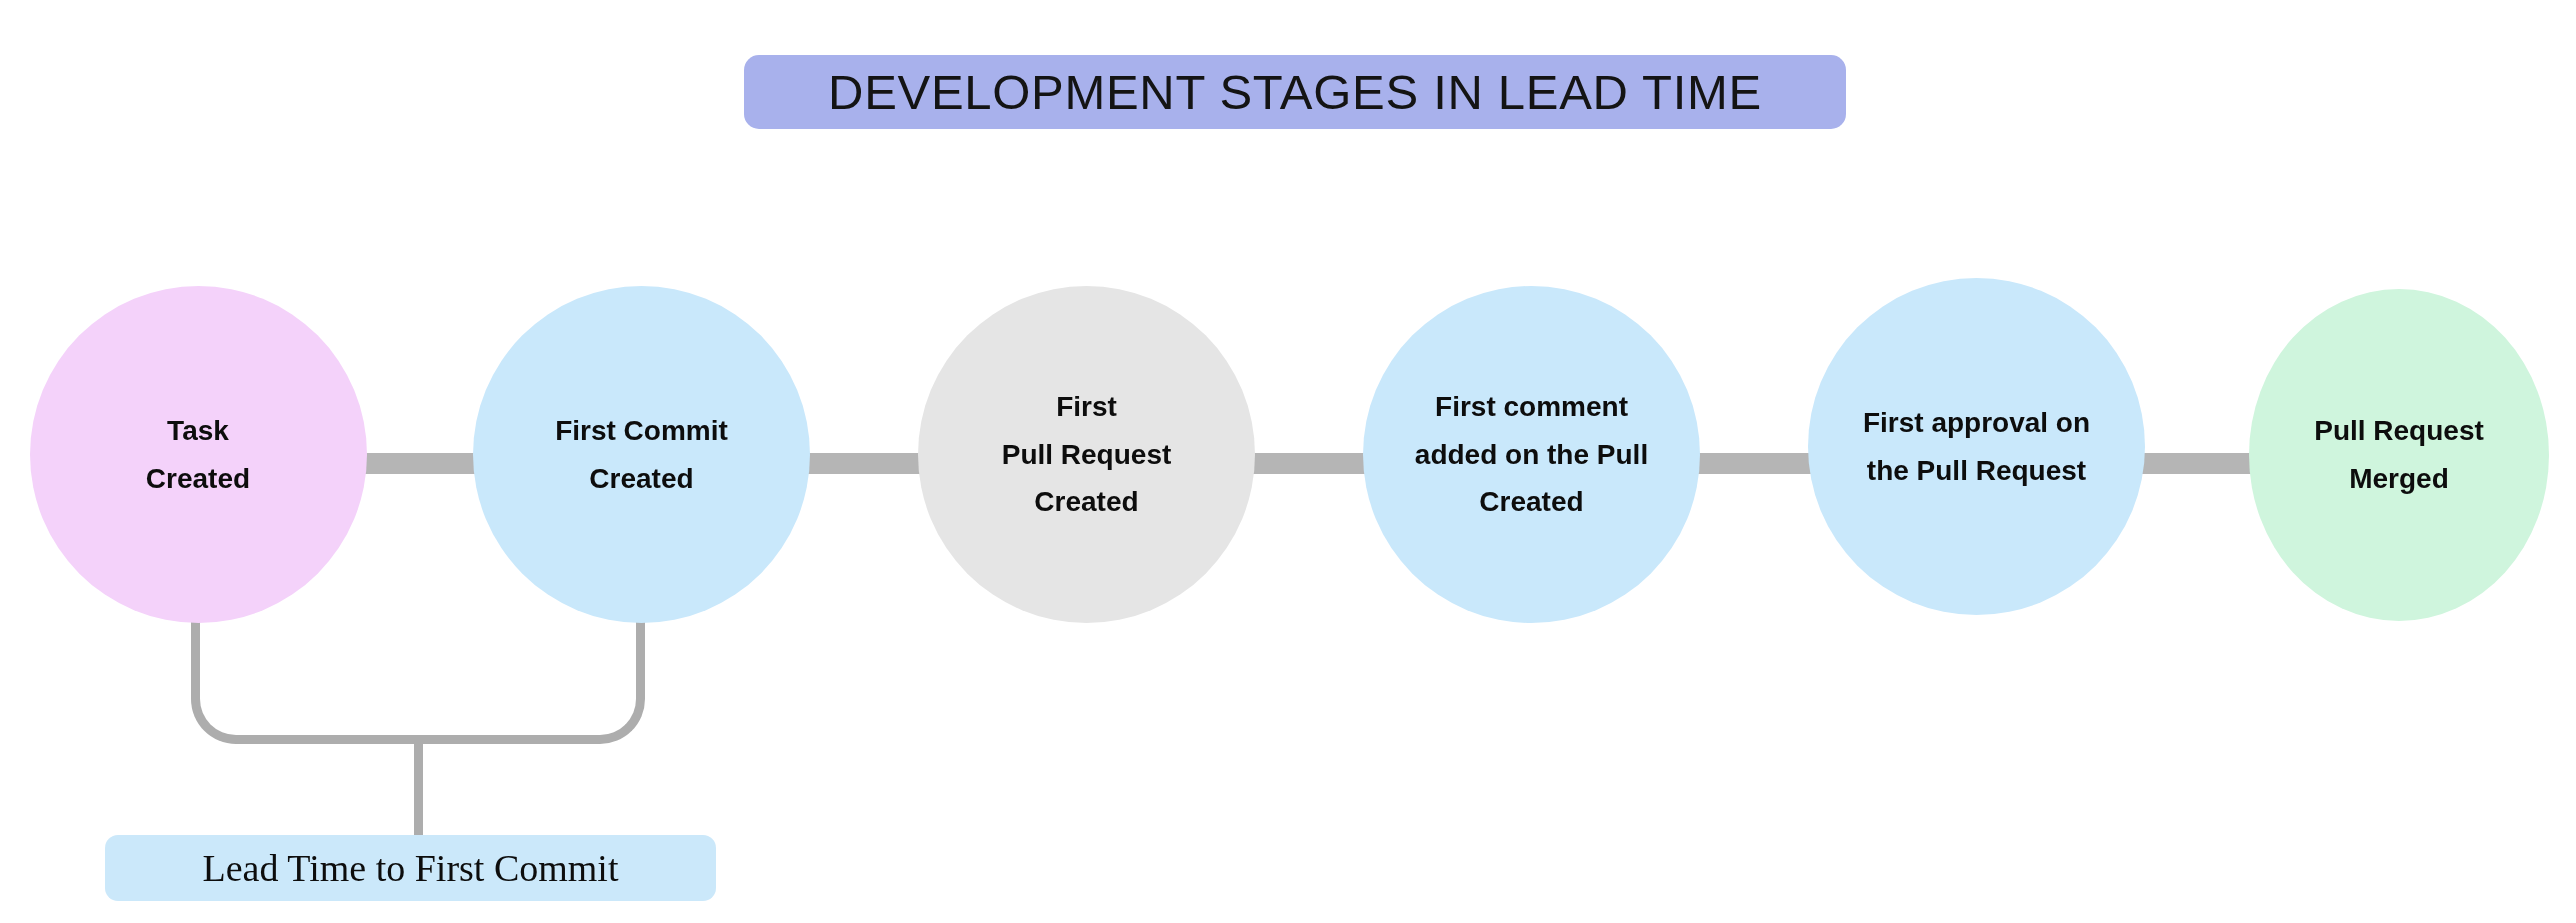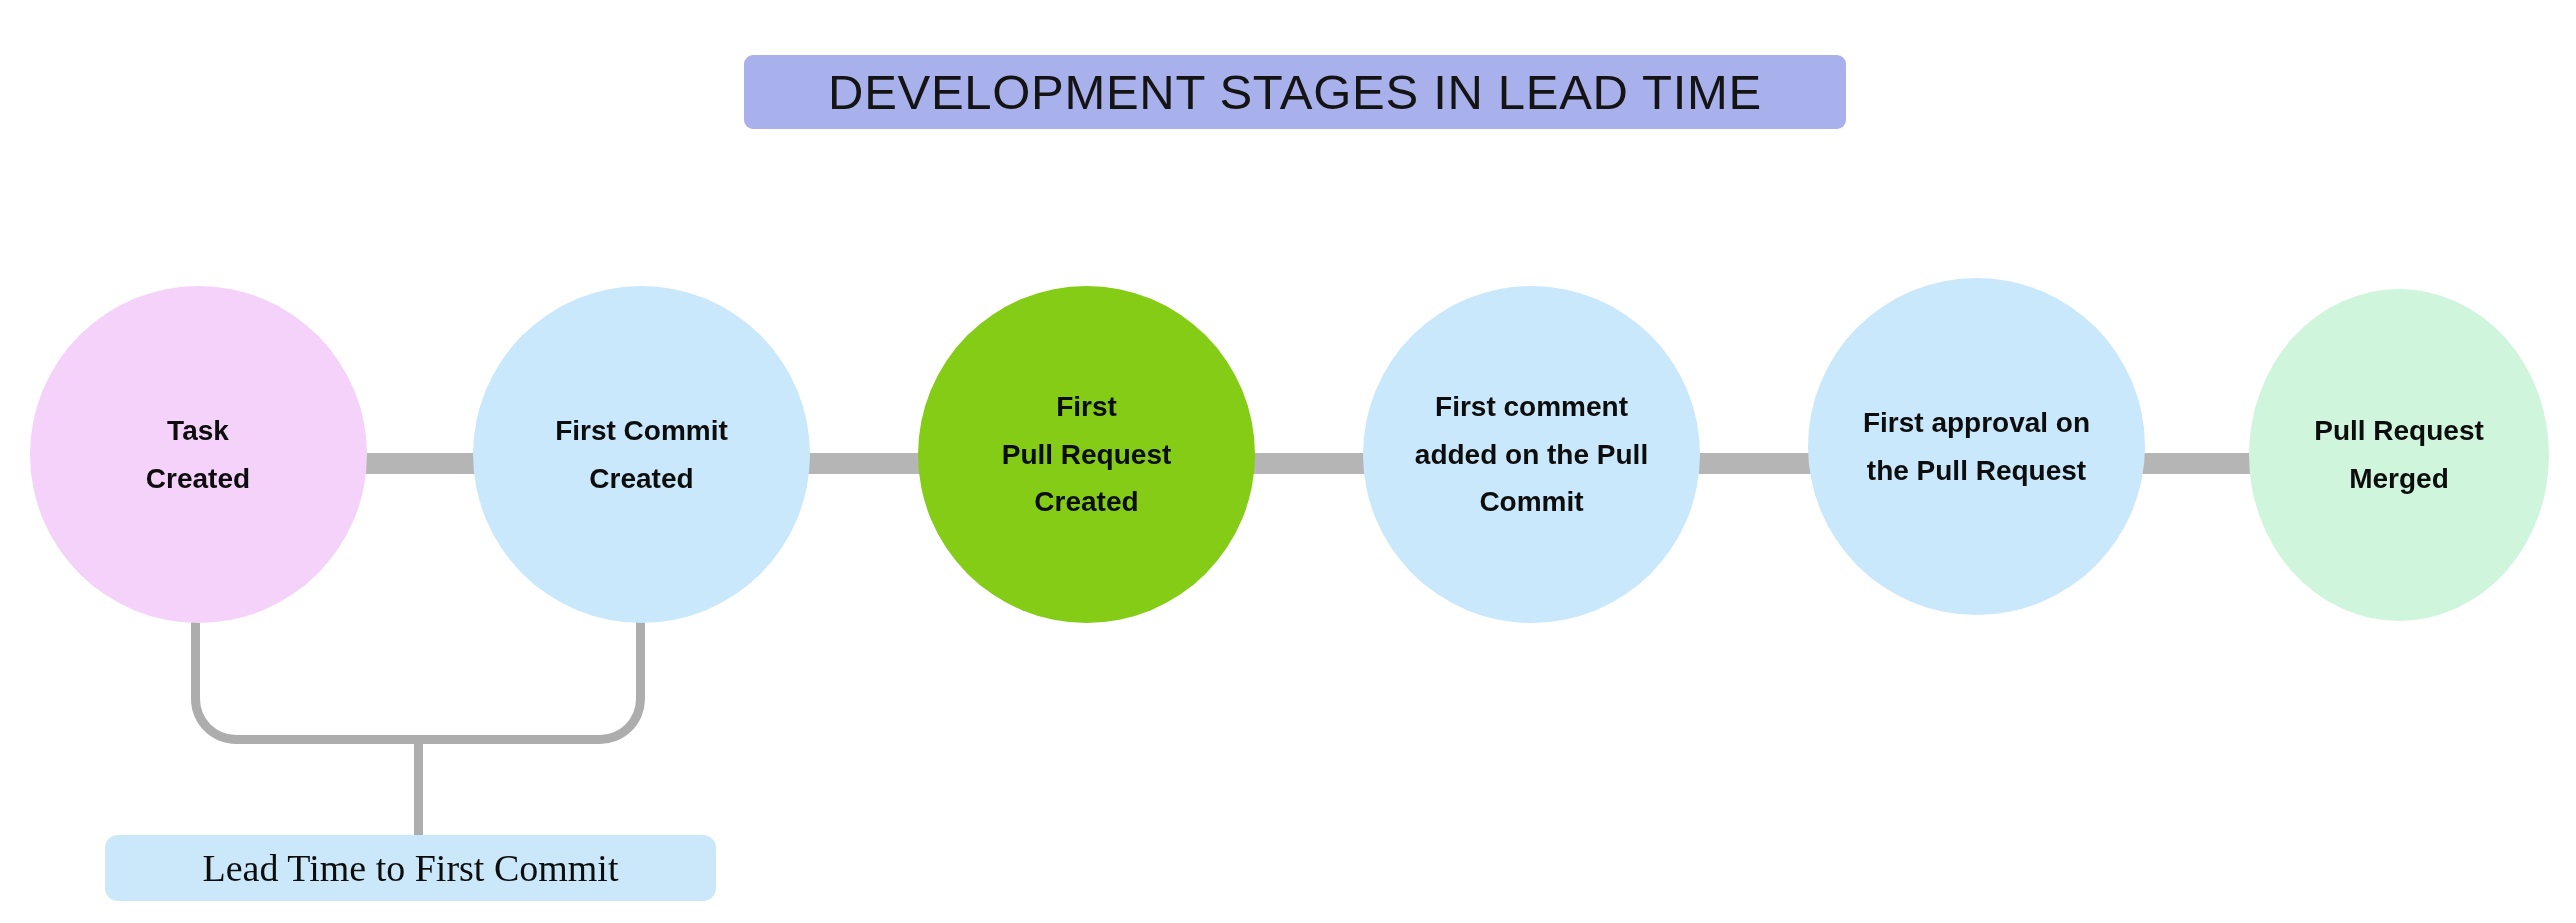--- a/index.html
+++ b/index.html
@@ -15,21 +15,21 @@
     background: #ffffff;
     overflow: hidden;
   }
   .title-bar {
     position: absolute;
     left: 744px;
     top: 55px;
     width: 1102px;
     height: 74px;
     background: #a8b1ec;
-    border-radius: 9px;
+    border-radius: 15px;
     display: flex;
     align-items: center;
     justify-content: center;
     font-size: 49px;
     font-weight: 500;
     letter-spacing: 0.7px;
     color: #141414;
     z-index: 3;
     white-space: nowrap;
   }
@@ -103,26 +103,26 @@
   <div id="stages-layer">
       <div class="connector" style="left: 198px; width: 443px; top: 453px; height: 20.6px; background: rgb(181, 181, 181);"></div>
       <div class="connector" style="left: 641px; width: 445px; top: 453px; height: 20.6px; background: rgb(181, 181, 181);"></div>
       <div class="connector" style="left: 1086px; width: 445px; top: 453px; height: 20.6px; background: rgb(181, 181, 181);"></div>
       <div class="connector" style="left: 1531px; width: 445px; top: 453px; height: 20.6px; background: rgb(181, 181, 181);"></div>
       <div class="connector" style="left: 1976px; width: 422px; top: 453px; height: 20.6px; background: rgb(181, 181, 181);"></div>
       <div class="stage-circle" style="left: 29.5px; top: 286px; width: 337px; height: 337px; background: rgb(244, 210, 250); font-size: 28px;">Task
 Created</div>
       <div class="stage-circle" style="left: 473px; top: 286px; width: 337px; height: 337px; background: rgb(201, 232, 251); font-size: 28px;">First Commit
 Created</div>
-      <div class="stage-circle" style="left: 918px; top: 286px; width: 337px; height: 337px; background: #84cc16; font-size: 28px;">First
+      <div class="stage-circle" style="left: 918px; top: 286px; width: 337px; height: 337px; background: #e5e5e5; font-size: 28px;">First
 Pull Request
 Created</div>
       <div class="stage-circle" style="left: 1363px; top: 286px; width: 337px; height: 337px; background: rgb(201, 232, 251); font-size: 28px;">First comment
 added on the Pull
-Commit</div>
+Created</div>
       <div class="stage-circle" style="left: 1808px; top: 278px; width: 337px; height: 337px; background: rgb(201, 232, 251); font-size: 28px;">First approval on
 the Pull Request</div>
       <div class="stage-circle" style="left: 2249px; top: 289px; width: 300px; height: 332px; background: rgb(207, 245, 221); font-size: 28px;">Pull Request
 Merged</div>
     </div>
 
   <div class="bracket" style="border-bottom-color: rgb(173, 173, 173); border-right-color: rgb(173, 173, 173); border-left-color: rgb(173, 173, 173);"></div>
 
   <div class="bracket-stem" style="background: rgb(173, 173, 173);"></div>
 

